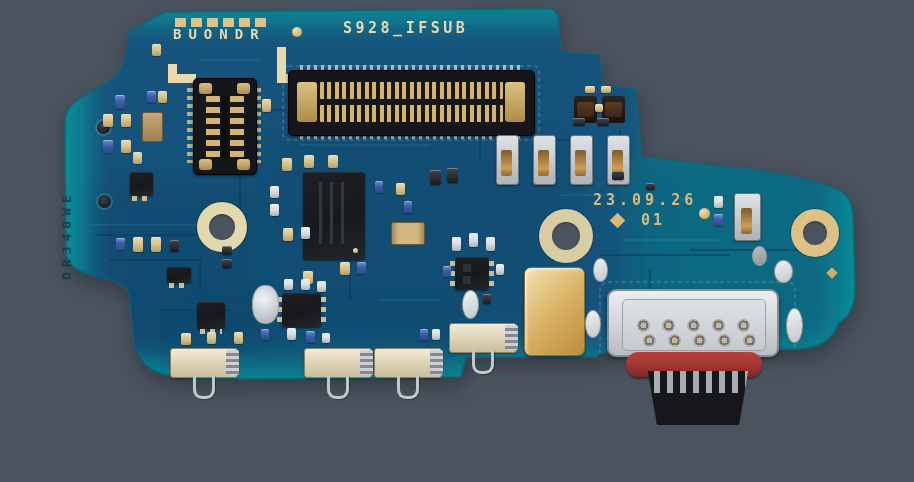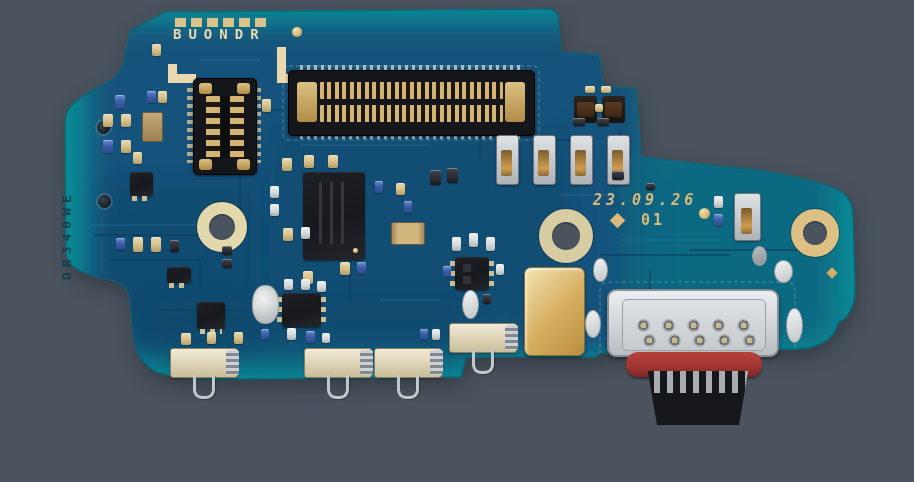--- a/index.html
+++ b/index.html
@@ -105,21 +105,22 @@
         <path class="trace-l" d="M300,145 h130 M90,225 h110 M560,195 h55 M620,240 h100 M200,60 h60 M380,300 h60"></path>
         <rect class="silk-dash" x="283" y="66" width="256" height="74" rx="6"></rect>
         <rect class="silk-dash" x="600" y="282" width="195" height="85" rx="8"></rect>
       </g>
     </g>
   </svg>
 
   <div class="silk" style="left:175px;top:18px;width:92px;height:9px;background:repeating-linear-gradient(90deg,var(--cap-tan,#d9c38b) 0 11px,transparent 11px 16px);"></div>
   <div class="silk" style="left:173px;top:27px;font-size:14px;letter-spacing:7px;">BUONDR</div>
   <div class="abs gold-dot" style="left:292px;top:27px;width:10px;height:10px;"></div>
-  <div class="silk" style="left:593px;top:193px;font-size:15px;letter-spacing:4px;color:var(--date-gold,#d9b97c);font-style:italic;">23.09.26</div>
+  <div class="silk" style="left:343px;top:21px;font-size:15px;letter-spacing:3.5px;">S928_IFSUB</div>
+  <div class="silk" style="left:593px;top:193px;font-size:15px;letter-spacing:4px;color:var(--date-gold,#d9b97c);">23.09.26</div>
   <div class="silk" style="left:641px;top:213px;font-size:15px;letter-spacing:3px;color:var(--date-gold,#d9b97c);">01</div>
   <div class="silk" style="left:60px;top:130px;height:150px;font-size:13px;letter-spacing:5px;writing-mode:vertical-rl;
               transform:rotate(180deg);color:var(--engraved,#123c4c);opacity:.9;">DR340WE</div>
   <div class="abs diamond" style="left:612px;top:215px;width:11px;height:11px;background:var(--date-gold,#d9b97c);"></div>
   <div class="abs gold-dot" style="left:699px;top:208px;width:11px;height:11px;"></div>
   <div class="abs diamond" style="left:828px;top:269px;width:8px;height:8px;"></div>
   <div class="abs bracket" style="left:168px;top:64px;width:28px;height:19px;"></div>
   <div class="abs bracket" style="left:277px;top:47px;width:37px;height:36px;"></div>
   <div class="abs tri-up" style="left:371px;top:124px;"></div>
   <div class="abs" style="left:413px;top:122px;width:42px;height:9px;background:var(--cap-tan,#d9c38b);border-radius:2px;opacity:.9;"></div>

